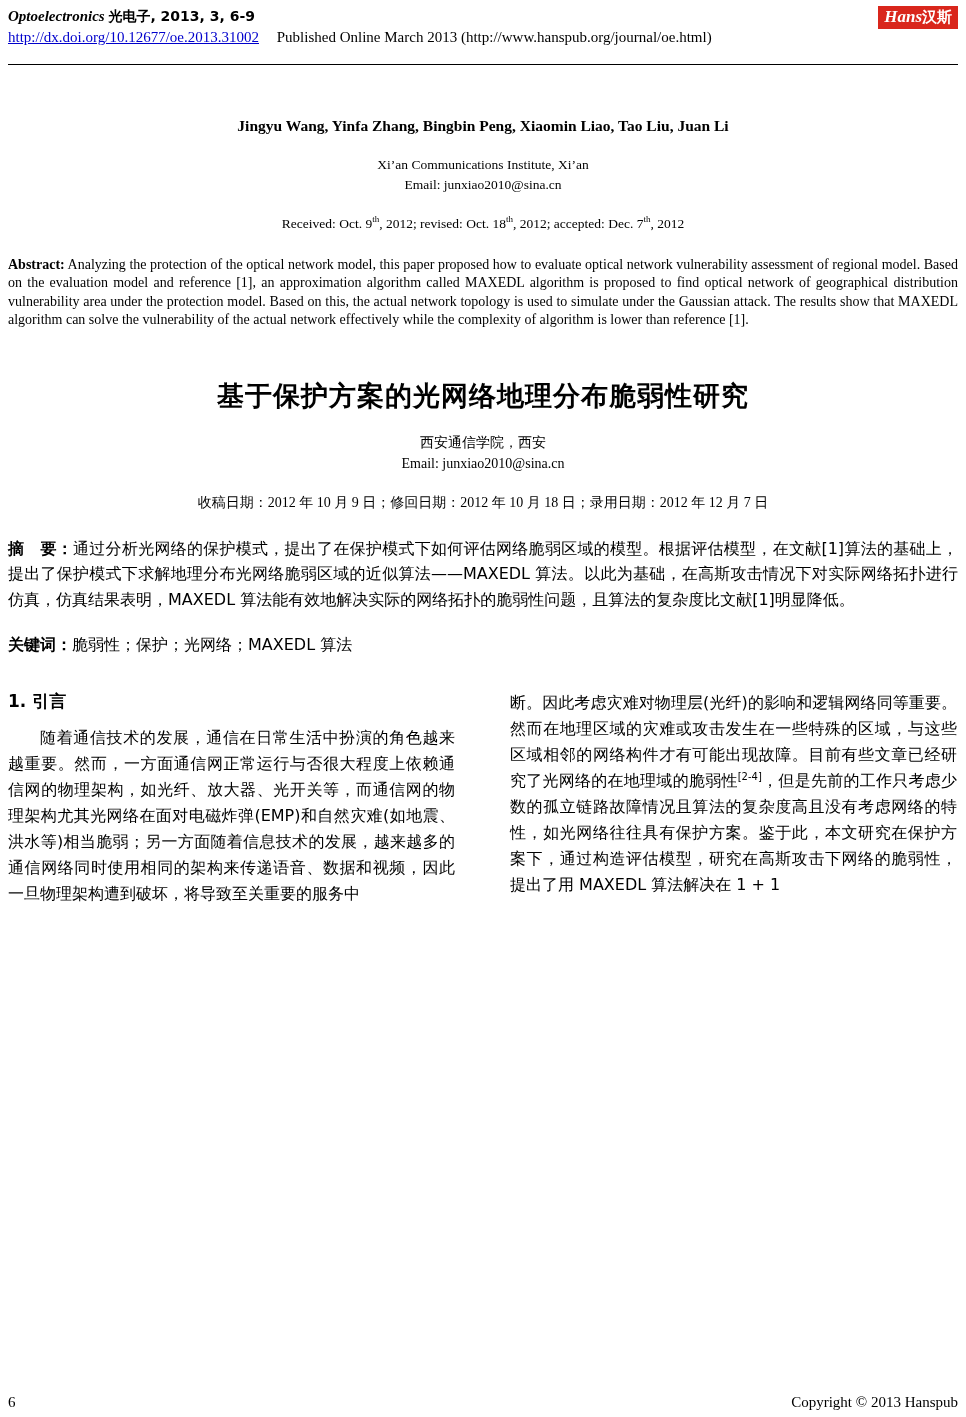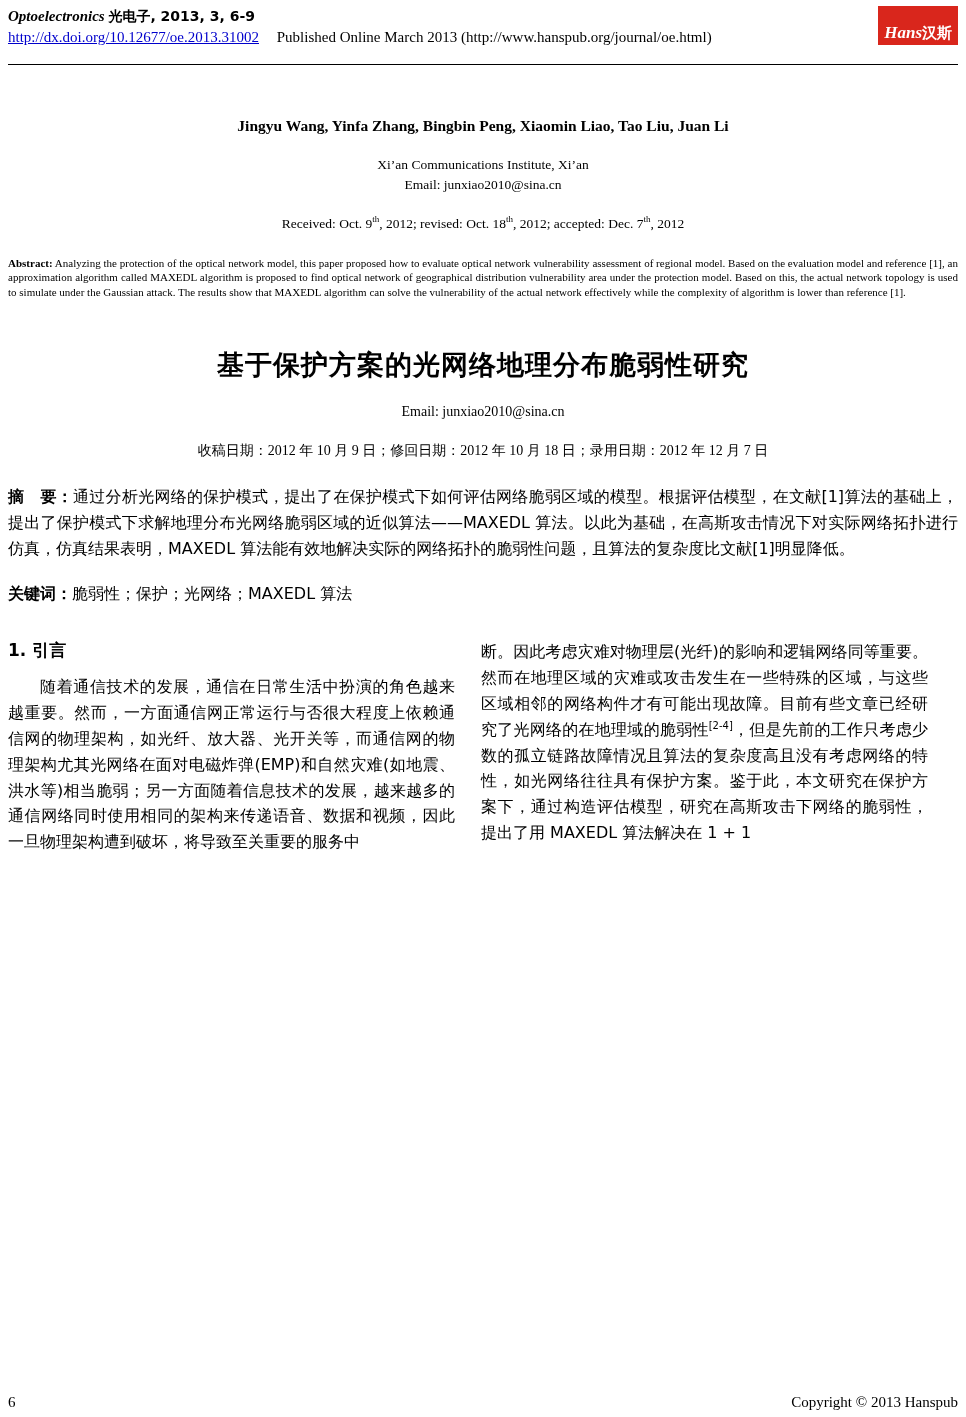--- a/index.html
+++ b/index.html
@@ -55,21 +55,21 @@
   }
   .logo {
     position: absolute;
     right: 0;
     top: -2px;
     background: #d9261c;
     color: #ffffff;
     font-weight: bold;
     font-style: italic;
     font-size: 17px;
-    padding: 17px 6px 2px 6px;
+    padding: 1px 6px 2px 6px;
     line-height: 20px;
     white-space: nowrap;
   }
   .logo .logo-cn {
     font-style: normal;
     font-family: "DejaVu Sans", sans-serif;
     font-size: 15px;
   }
   .rule {
     border: none;
@@ -100,21 +100,21 @@
   .dates {
     text-align: center;
     font-size: 13.5px;
     margin-top: 20px;
   }
   sup { font-size: 9px; vertical-align: super; }
 
   
   .abstract {
     margin: 24px 8px 0 8px;
-    font-size: 11px;
+    font-size: 14px;
     line-height: 1.32;
     text-align: justify;
     text-justify: inter-word;
   }
   .abstract b { font-weight: bold; }
   .keywords {
     margin: 22px 8px 0 8px;
     font-size: 15.3px;
   }
 
@@ -161,21 +161,21 @@
     margin: 22px 8px 0 8px;
     font-size: 16px;
     font-family: "DejaVu Sans", sans-serif;
   }
   .cn-keywords .lbl { font-weight: bold; }
 
   
   .body-cols {
     margin: 34px 8px 0 8px;
     display: flex;
-    gap: 26px;
+    gap: 55px;
   }
   .col { width: 447px; }
   .section-head {
     font-size: 17px;
     font-weight: bold;
     font-family: "DejaVu Sans", sans-serif;
     margin-bottom: 12px;
   }
   .col p {
     margin: 0;
@@ -226,20 +226,21 @@
   <div class="dates">
     <span>Received: Oct. 9</span><sup>th</sup><span>, 2012; revised: Oct. 18</span><sup>th</sup><span>, 2012; accepted: Dec. 7</span><sup>th</sup><span>, 2012</span>
   </div>
 
   <div class="abstract">
     <b>Abstract:</b><span> Analyzing the protection of the optical network model, this paper proposed how to evaluate optical network vulnerability assessment of regional model. Based on the evaluation model and reference [1], an approximation algorithm called MAXEDL algorithm is proposed to find optical network of geographical distribution vulnerability area under the protection model. Based on this, the actual network topology is used to simulate under the Gaussian attack. The results show that MAXEDL algorithm can solve the vulnerability of the actual network effectively while the complexity of algorithm is lower than reference [1].</span>
   </div>
 
   <div class="cn-title">基于保护方案的光网络地理分布脆弱性研究</div>
   <div class="cn-affil">
+    <div>西安通信学院，西安</div>
     <div class="email">Email: junxiao2010@sina.cn</div>
   </div>
   <div class="cn-dates">收稿日期：2012 年 10 月 9 日；修回日期：2012 年 10 月 18 日；录用日期：2012 年 12 月 7 日</div>
 
   <div class="cn-abstract">
     <span class="lbl">摘　要：</span><span>通过分析光网络的保护模式，提出了在保护模式下如何评估网络脆弱区域的模型。根据评估模型，在文献[1]算法的基础上，提出了保护模式下求解地理分布光网络脆弱区域的近似算法——MAXEDL 算法。以此为基础，在高斯攻击情况下对实际网络拓扑进行仿真，仿真结果表明，MAXEDL 算法能有效地解决实际的网络拓扑的脆弱性问题，且算法的复杂度比文献[1]明显降低。</span>
   </div>
   <div class="cn-keywords">
     <span class="lbl">关键词：</span><span>脆弱性；保护；光网络；MAXEDL 算法</span>
   </div>

